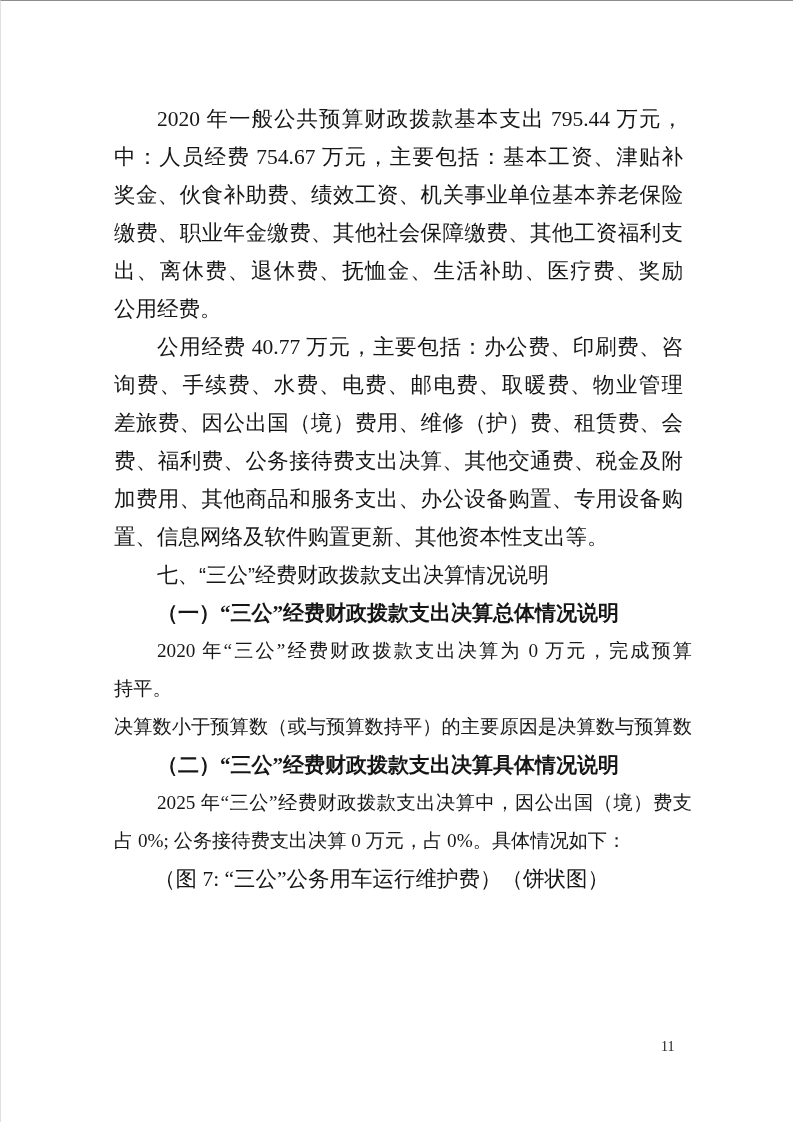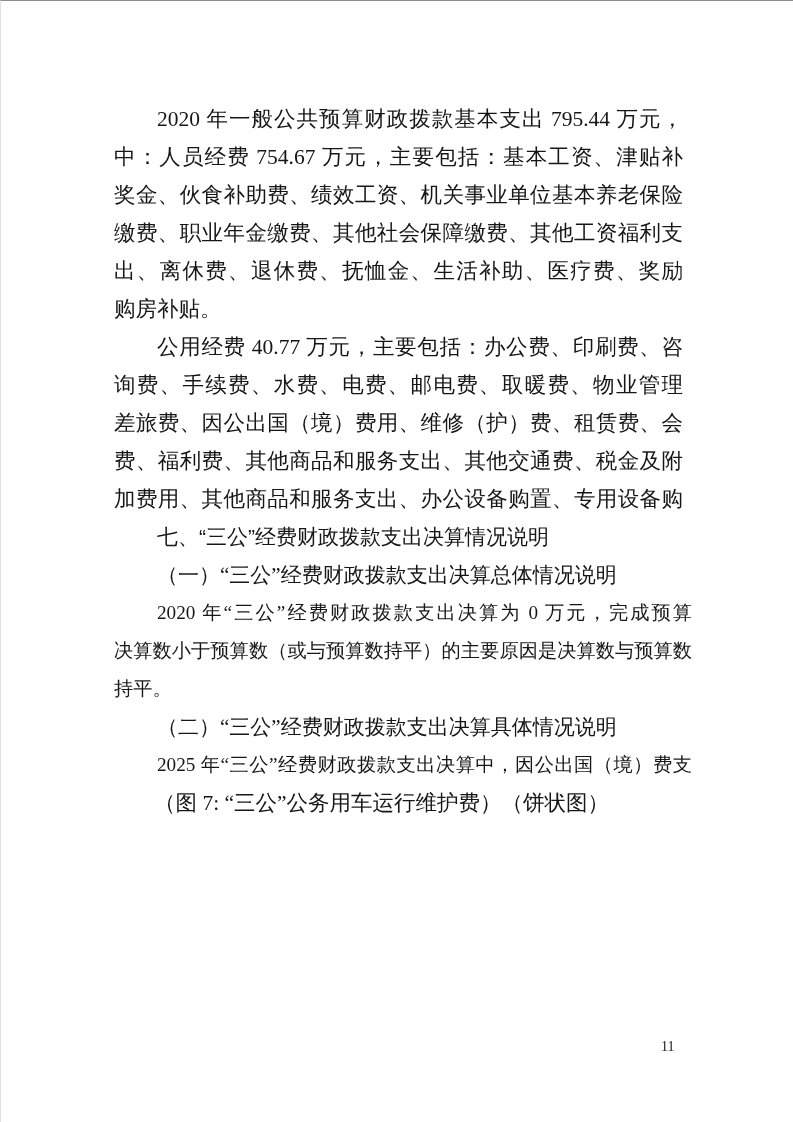--- a/index.html
+++ b/index.html
@@ -39,21 +39,21 @@
   .sm { font-size: 19.2px; width: 578px; }
   
   .h1 {
     font-family: "Liberation Sans", "DejaVu Sans", sans-serif;
     font-weight: normal;
     font-size: 21px;
     text-indent: 43px;
   }
   
   .h2 {
-    font-weight: normal;
+    font-weight: bold;
     font-size: 21px;
     text-indent: 43px;
   }
   .caption { text-indent: 40px; }
   .pageno {
     position: absolute;
     left: 660px;
     top: 1036px;
     font-size: 14px;
     line-height: 20px;
@@ -65,37 +65,39 @@
 <body>
 
 <div class="screen">
   <div class="content">
 
     <div class="ln j ind">2020 年一般公共预算财政拨款基本支出 795.44 万元，其</div>
     <div class="ln j">中：人员经费 754.67 万元，主要包括：基本工资、津贴补贴、</div>
     <div class="ln j">奖金、伙食补助费、绩效工资、机关事业单位基本养老保险</div>
     <div class="ln j">缴费、职业年金缴费、其他社会保障缴费、其他工资福利支</div>
     <div class="ln j">出、离休费、退休费、抚恤金、生活补助、医疗费、奖励金、</div>
-    <div class="ln">购房补贴。</div>
+    <div class="ln">公用经费。</div>
 
     <div class="ln j ind">公用经费 40.77 万元，主要包括：办公费、印刷费、咨</div>
     <div class="ln j">询费、手续费、水费、电费、邮电费、取暖费、物业管理费、</div>
     <div class="ln j">差旅费、因公出国（境）费用、维修（护）费、租赁费、会</div>
-    <div class="ln j">费、福利费、其他商品和服务支出、其他交通费、税金及附</div>
+    <div class="ln j">费、福利费、公务接待费支出决算、其他交通费、税金及附</div>
     <div class="ln j">加费用、其他商品和服务支出、办公设备购置、专用设备购</div>
+    <div class="ln">置、信息网络及软件购置更新、其他资本性支出等。</div>
 
     <div class="ln h1">七、“三公”经费财政拨款支出决算情况说明</div>
     <div class="ln h2">（一）“三公”经费财政拨款支出决算总体情况说明</div>
 
     <div class="ln sm j ind">2020 年“三公”经费财政拨款支出决算为 0 万元，完成预算 100%，</div>
+    <div class="ln sm">持平。</div>
     <div class="ln sm j">决算数小于预算数（或与预算数持平）的主要原因是决算数与预算数</div>
-    <div class="ln sm">持平。</div>
 
     <div class="ln h2">（二）“三公”经费财政拨款支出决算具体情况说明</div>
 
     <div class="ln sm j ind">2025 年“三公”经费财政拨款支出决算中，因公出国（境）费支</div>
+    <div class="ln sm">占 0%; 公务接待费支出决算 0 万元，占 0%。具体情况如下：</div>
 
     <div class="ln caption">（图 7: “三公”公务用车运行维护费）（饼状图）</div>
 
   </div>
 
   <div class="pageno">11</div>
 </div>
 
 </body></html>

